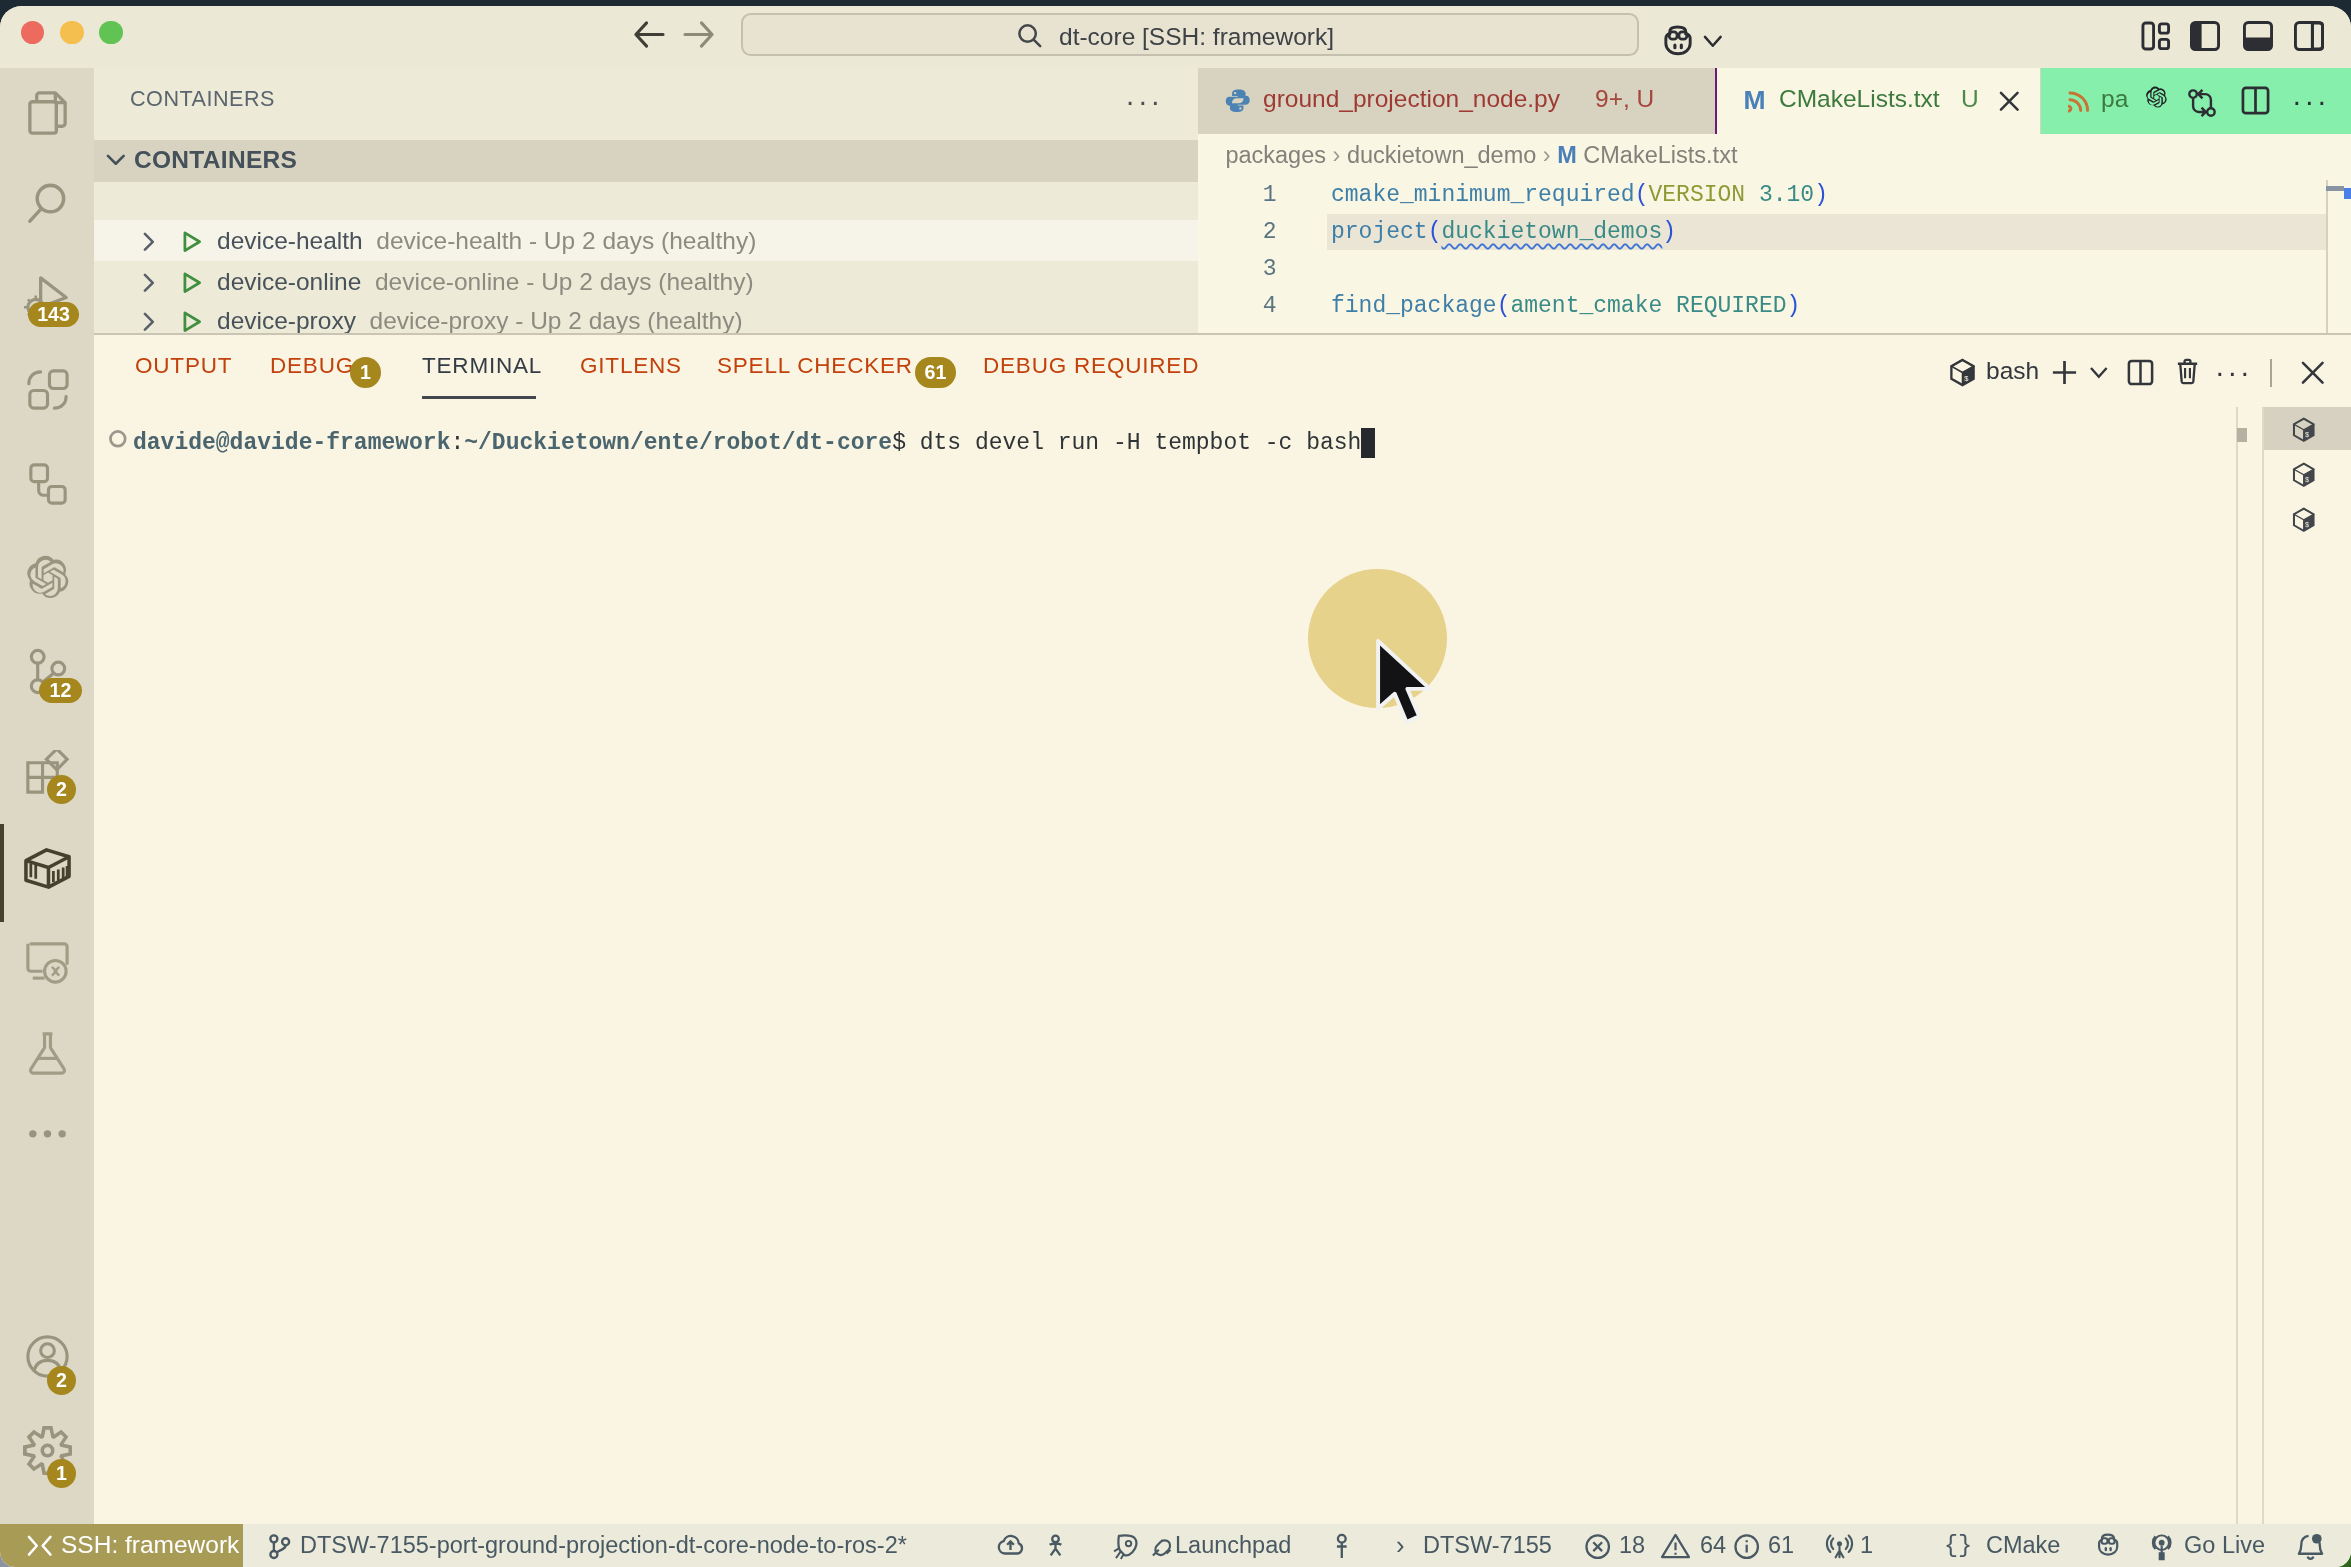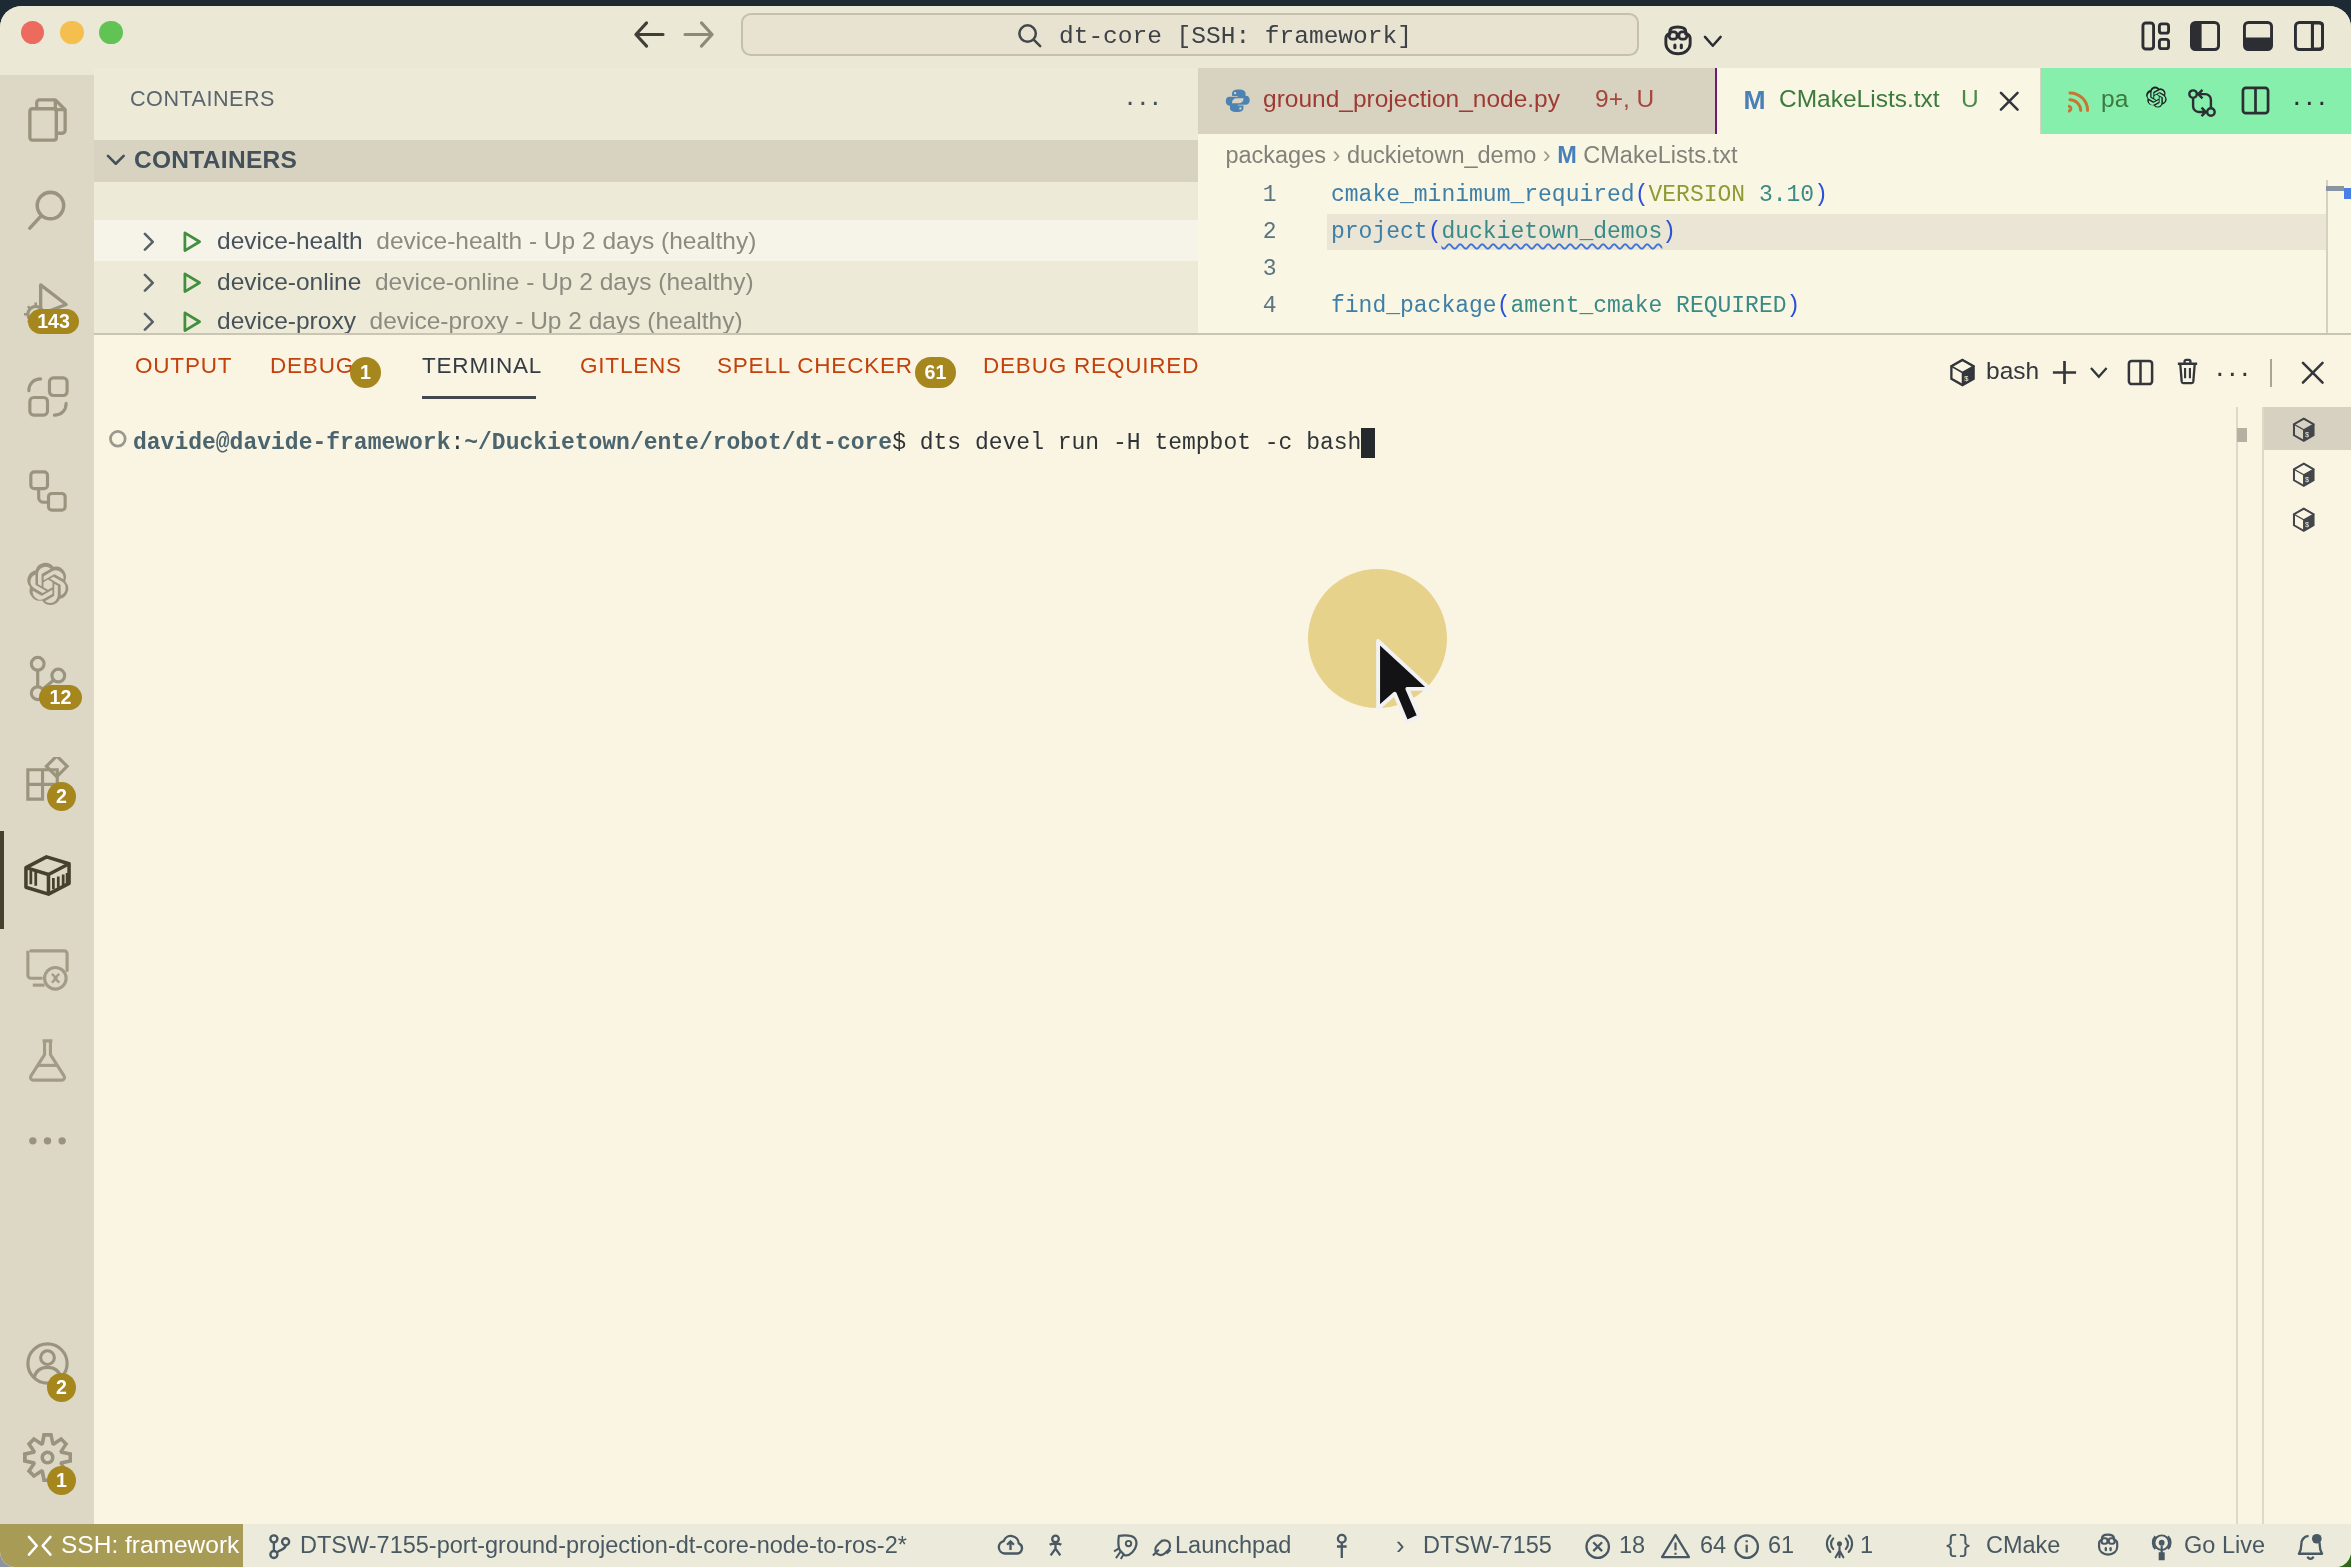--- a/index.html
+++ b/index.html
@@ -7,21 +7,21 @@
 body { background:#1e2a33; font-family:"Liberation Sans", sans-serif; position:relative; }
 .abs { position:absolute; }
 #corner-bl { position:absolute; left:0; bottom:0; width:59px; height:59px; background:#8d93a3; }
 #corner-br { position:absolute; right:0; bottom:0; width:59px; height:59px; background:linear-gradient(135deg, #6aa93c 0%, #3f7d23 60%, #2e611c 100%); }
 #win { position:absolute; left:0; top:5.9px; right:0; bottom:0; background:#ece8d6; border-radius:21.6px 21.6px 15.7px 15.7px; overflow:hidden; }
 
 #titlebar { position:absolute; left:0; top:0; right:0; height:62px; background:#ece8d6; }
 .tl { position:absolute; top:14.7px; width:23.5px; height:23.5px; border-radius:50%; }
 #searchbox { position:absolute; left:741px; top:6.9px; width:898px; height:43px; background:#e7e3d0; border:2px solid #c5c0ad; border-radius:9.8px; }
 
-#activitybar { position:absolute; left:0; top:62px; width:94px; bottom:43px; background:#dcd8c5;margin-top:7px; }
+#activitybar { position:absolute; left:0; top:62px; width:94px; bottom:43px; background:#dcd8c5; }
 .badge { position:absolute; background:#a5871d; color:#fff; font-weight:bold; border-radius:19.6px; text-align:center; }
 
 #sidebar { position:absolute; left:94px; top:62px; width:1104px; height:266px; background:#eeead8; overflow:hidden; }
 #sb-title { position:absolute; left:36px; top:18.6px; font-size:21.6px; color:#5a656e; letter-spacing:0.5px; }
 #sb-dots { position:absolute; right:35px; top:17.6px; color:#474f58; font-size:29px; letter-spacing:2.9px; }
 #sb-header { position:absolute; left:0px; top:72px; width:1104px; height:42px; background:#d7d3c0; }
 .tree-row { position:absolute; left:0; width:1104px; height:43px; font-size:24.5px; color:#47525a; }
 .tree-desc { color:#8b8b80; }
 
 #editor { position:absolute; left:1198px; top:128px; width:1154px; height:199px; background:#faf6e4; overflow:hidden; }
@@ -49,21 +49,21 @@
         <path d="M16 4 L5 16 L16 28 M5 16 H33" stroke="#3f3f38" stroke-width="3.2" fill="none" stroke-linecap="round" stroke-linejoin="round"></path>
       </svg>
     <svg class="abs" style="left:682px; top:12.7px;" width="35" height="31" viewBox="0 0 36 32">
         <path d="M20 4 L31 16 L20 28 M3 16 H31" stroke="#8e8a7a" stroke-width="3.2" fill="none" stroke-linecap="round" stroke-linejoin="round"></path>
       </svg>
     <div id="searchbox"></div>
     <svg class="abs" style="left:1015px; top:14.7px;" width="31" height="31" viewBox="0 0 32 32">
         <circle cx="13" cy="13" r="8.5" stroke="#43464b" stroke-width="2.6" fill="none"></circle>
         <path d="M19.5 19.5 L26 26" stroke="#43464b" stroke-width="2.6" stroke-linecap="round"></path>
       </svg>
-    <div class="abs" style="left:1059px; top:16.7px; font-size:24.5px; color:#3e4247;font-family:Liberation Mono, monospace;">dt-core [SSH: framework]</div>
+    <div class="abs" style="left:1059px; top:16.7px; font-size:24.5px; color:#3e4247;">dt-core [SSH: framework]</div>
     <svg class="abs" style="left:1659px; top:19.6px;" width="39" height="35" viewBox="0 0 40 36">
         <path d="M11 7 C11 3.5 14 2 19 2 C24 2 27.5 3.5 27.5 7 L27.5 9 C30 9.5 32 11 32 14 L32 19 C32 25 26.5 29.5 19.5 29.5 C12.5 29.5 7 25 7 19 L7 14 C7 11 9 9.5 11 9 Z" fill="none" stroke="#2c2e33" stroke-width="3"></path>
         <rect x="10.5" y="7" width="8" height="7.5" rx="3" fill="none" stroke="#2c2e33" stroke-width="2.8"></rect>
         <rect x="20.5" y="7" width="8" height="7.5" rx="3" fill="none" stroke="#2c2e33" stroke-width="2.8"></rect>
         <rect x="14.7" y="19" width="3.2" height="6" rx="1.6" fill="#2c2e33"></rect>
         <rect x="21.3" y="19" width="3.2" height="6" rx="1.6" fill="#2c2e33"></rect>
       </svg>
     <svg class="abs" style="left:1703px; top:29px;" width="19.6" height="13.7" viewBox="0 0 20 14">
         <path d="M2 2 L10 11 L18 2" stroke="#2c2e33" stroke-width="2.6" fill="none" stroke-linecap="round" stroke-linejoin="round"></path>
       </svg>

